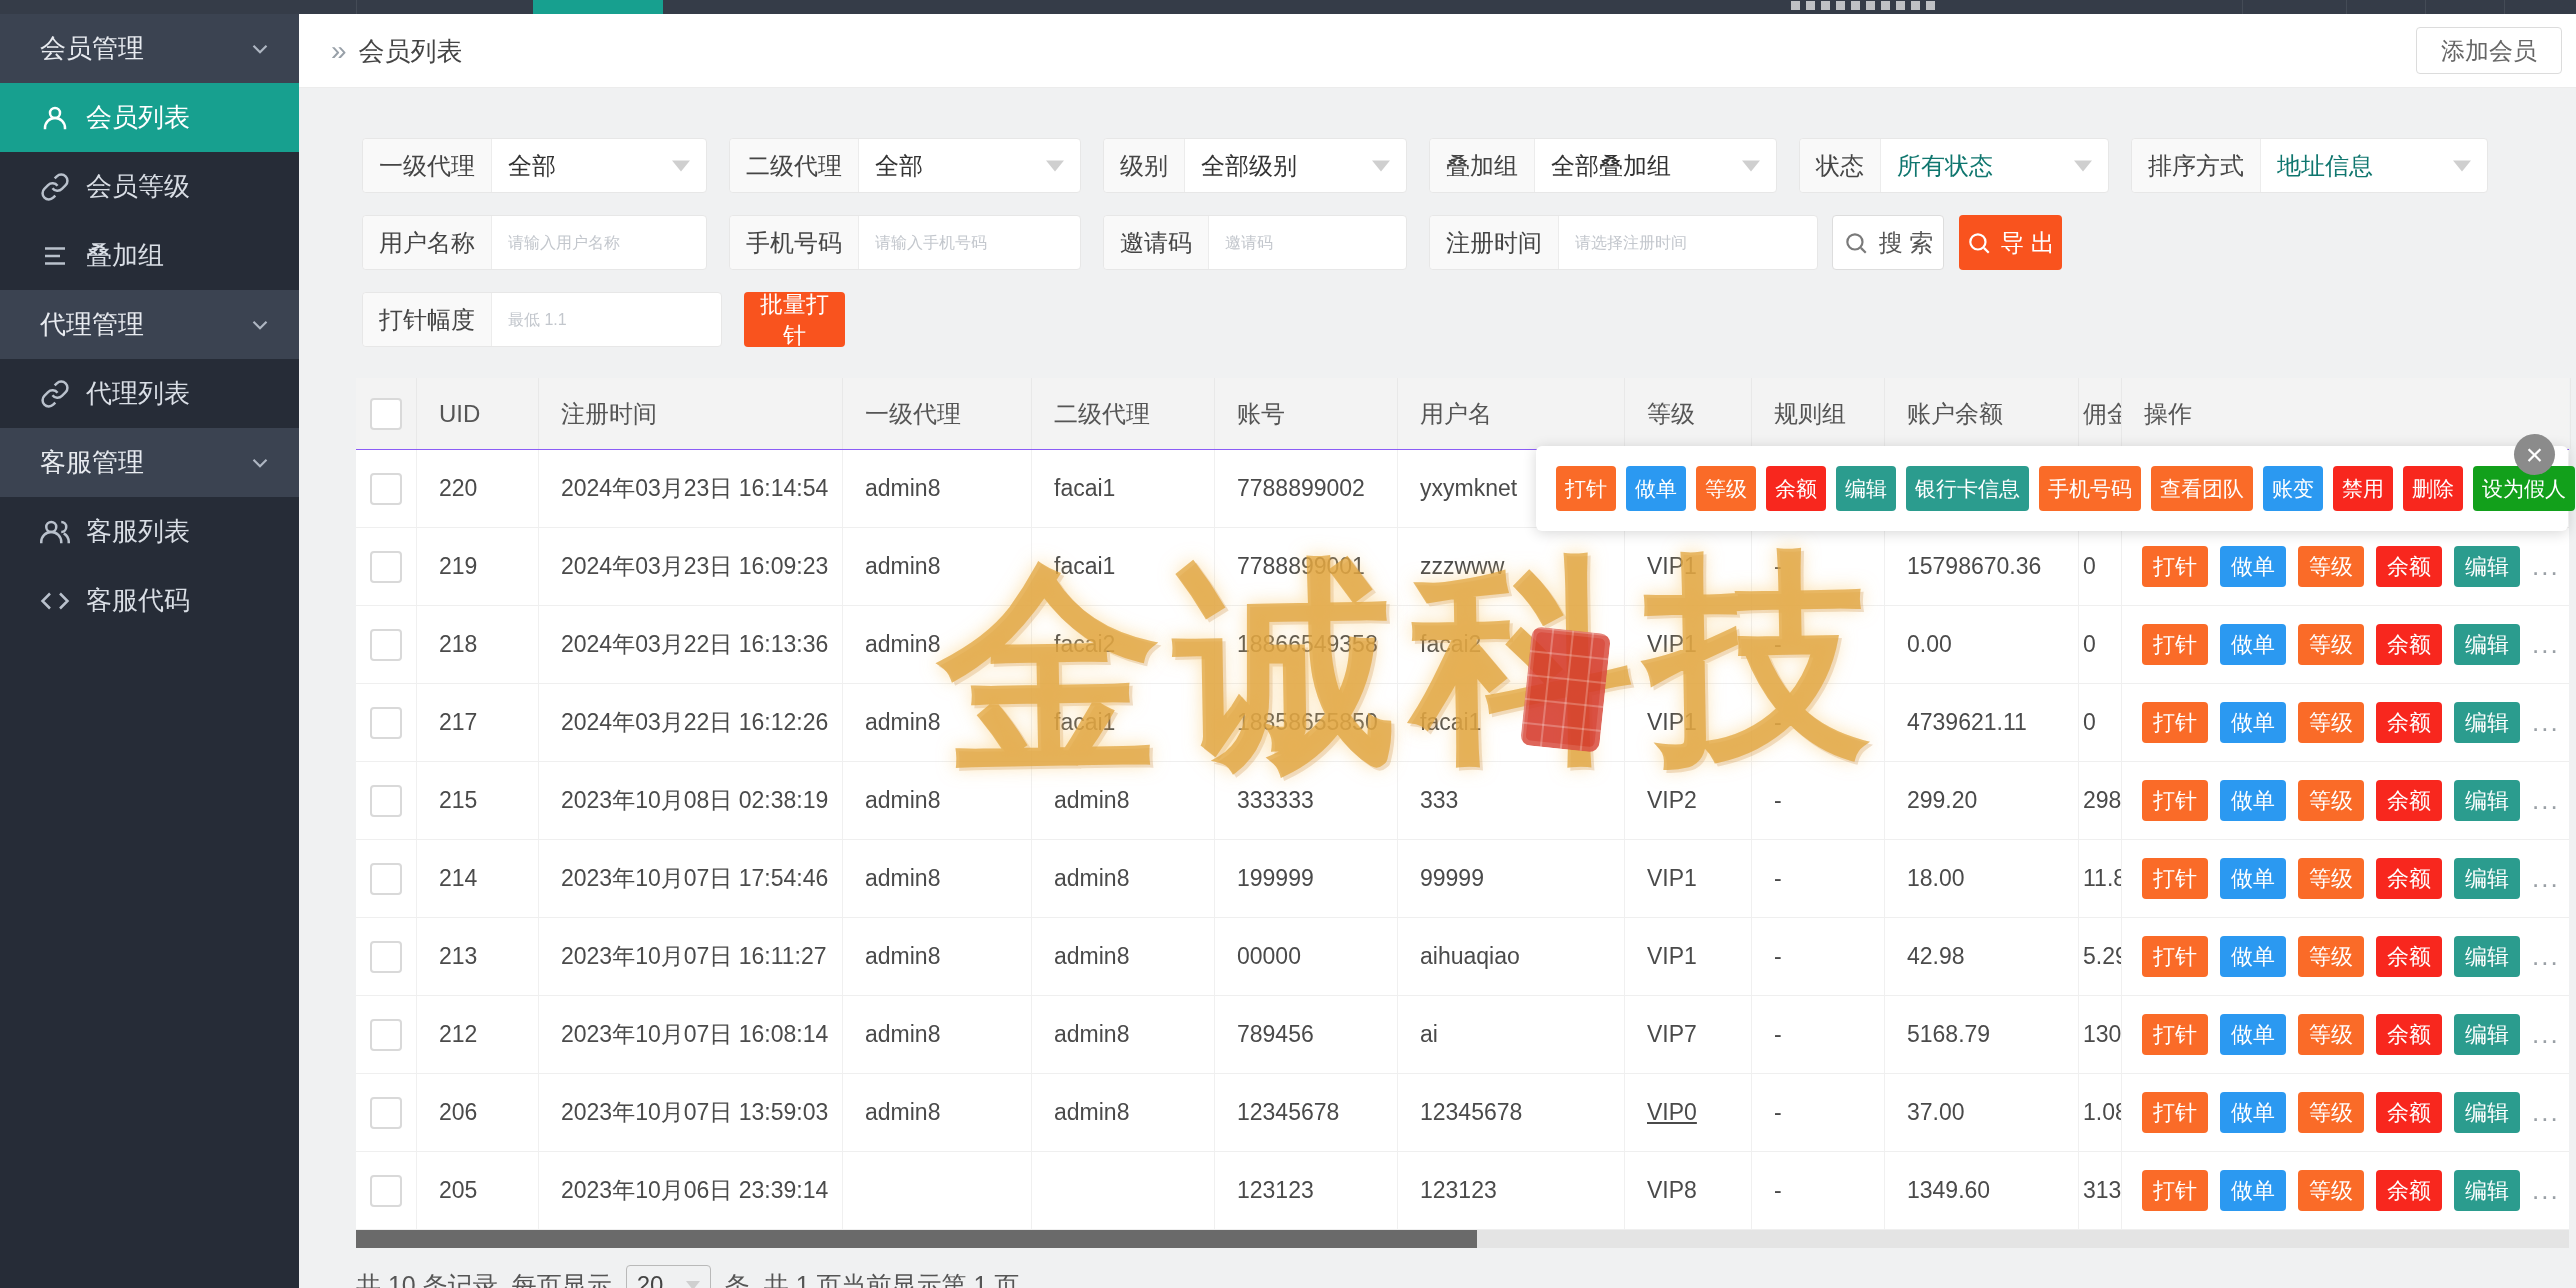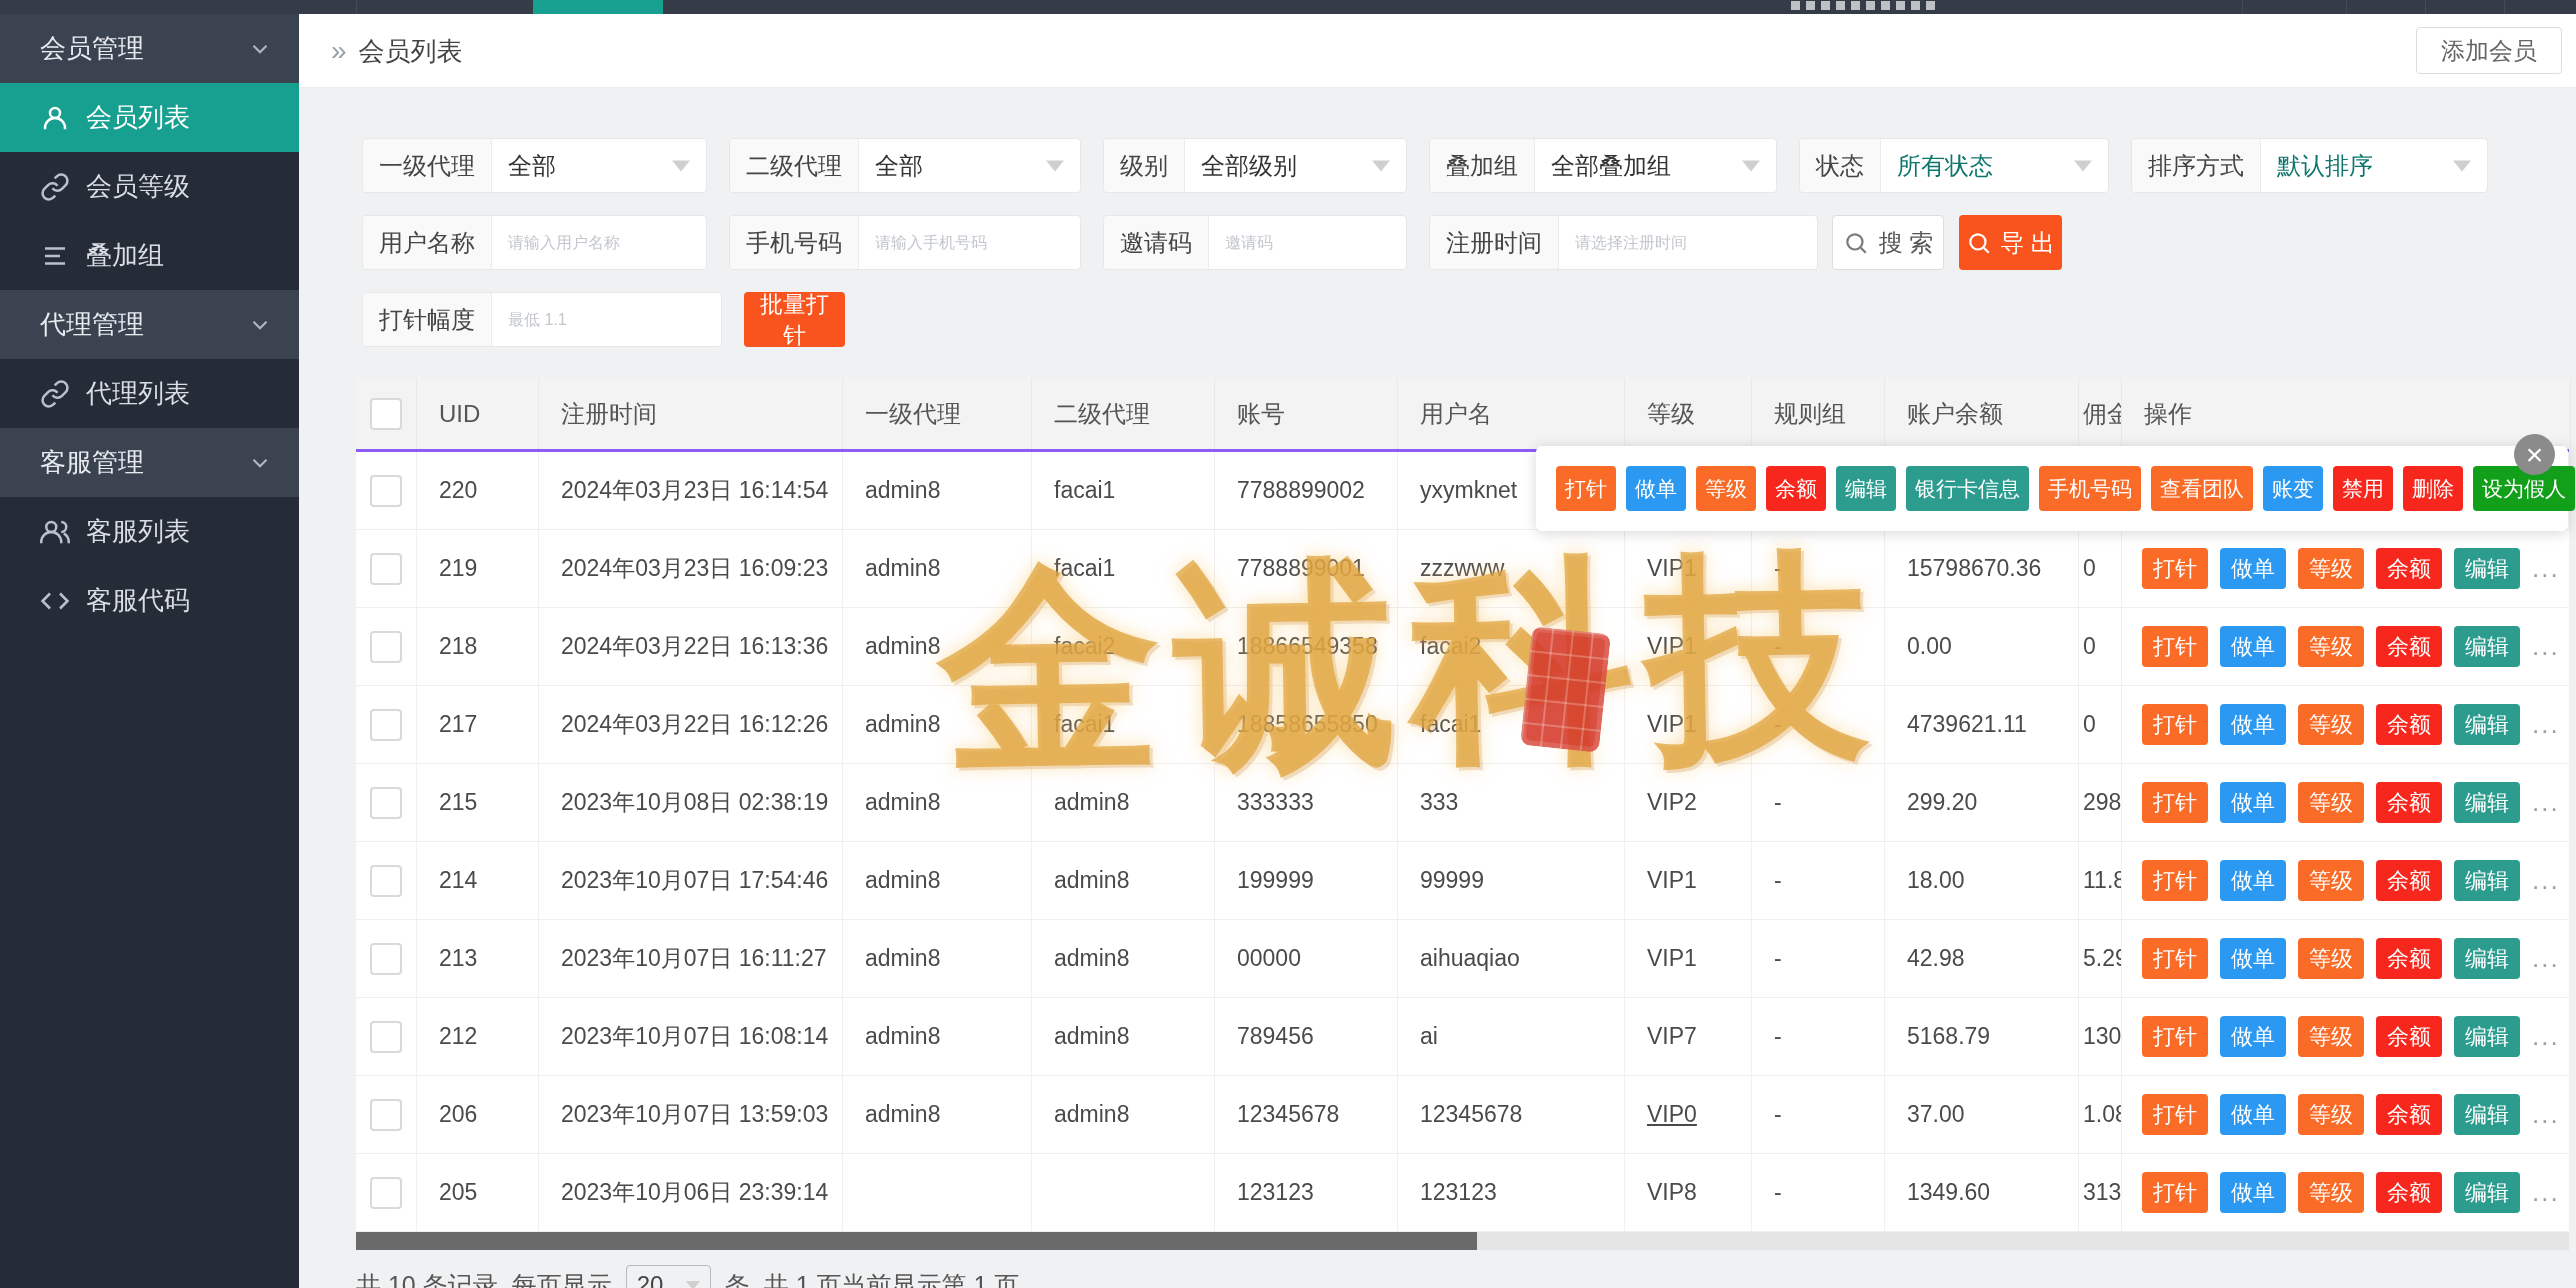--- a/index.html
+++ b/index.html
@@ -43,21 +43,21 @@
   .fcaret{position:absolute;right:16px;top:50%;transform:translateY(-50%);width:0;height:0;border-left:9px solid transparent;border-right:9px solid transparent;border-top:11px solid #cfcfcf;}
   .finput{flex:1;border:0;outline:0;padding-left:16px;font-size:16px;color:#333;background:transparent;min-width:0;font-family:inherit;}
   .finput::placeholder{color:#c3c7cd;}
   .btn-search{width:112px;height:55px;margin-left:-8px;display:flex;align-items:center;justify-content:center;gap:10px;background:#fff;border:1px solid #ddd;border-radius:4px;color:#555;font-size:24px;cursor:pointer;flex:none;}
   .btn-export{width:103px;height:55px;margin-left:15px;background:var(--export);color:#fff;border:0;border-radius:4px;display:flex;align-items:center;justify-content:center;gap:8px;font-size:24px;cursor:pointer;flex:none;}
   .micon{width:26px;height:26px;display:inline-flex;}
   .btn-batch{width:101px;height:55px;background:var(--export);color:#fff;border:0;font-size:23px;display:flex;align-items:center;justify-content:center;border-radius:4px;cursor:pointer;flex:none;}
 
   
   .card{position:absolute;left:356px;top:378px;width:2213px;background:#fff;z-index:6;}
-  .thead{display:flex;height:71px;background:#f3f3f3;border-bottom:3px solid #8b5cf6;}
+  .thead{display:flex;height:71px;background:#f3f3f3;border-bottom:1px solid #8b5cf6;}
   .cell{display:flex;align-items:center;padding-left:22px;font-size:23px;color:#4a4a4a;border-right:1px solid #f0f0f0;box-sizing:border-box;white-space:nowrap;overflow:hidden;flex:none;}
   .thead .cell{color:#555;border-right-color:#e8e8e8;font-size:24px;}
   .cell.cb{width:61px;justify-content:center;padding-left:0;}
   .ckb{width:32px;height:32px;border:2px solid #d9d9d9;border-radius:4px;background:#fff;box-sizing:border-box;cursor:pointer;}
   .trow{display:flex;height:77px;border-bottom:1px solid #efefef;background:#fff;}
   .cell.comm{padding-left:4px;}
   .cell.op{padding-left:20px;gap:12px;border-right:0;}
   .abtn{display:inline-flex;align-items:center;justify-content:center;height:41px;padding:0 11px;border-radius:4px;color:#fff;font-size:22px;white-space:nowrap;cursor:pointer;flex:none;}
   .c-orange{background:var(--orange);} .c-blue{background:var(--blue);} .c-red{background:var(--red);}
   .c-teal{background:var(--teal);} .c-green{background:var(--green);}
@@ -214,21 +214,21 @@
         <span class="fvalue">全部叠加组</span>
         <span class="fcaret"></span>
       </div>
       <div class="fctl" style="width: 310px;">
         <span class="flabel">状态</span>
         <span class="fvalue muted">所有状态</span>
         <span class="fcaret"></span>
       </div>
       <div class="fctl" style="width: 357px;">
         <span class="flabel">排序方式</span>
-        <span class="fvalue muted">默认排序</span>
+        <span class="fvalue muted">地址信息</span>
         <span class="fcaret"></span>
       </div>
     </div>
 
   <div class="frow" id="filter-row-2">
     <div id="filter-inputs" style="display:flex;">
         <div class="fctl" style="width: 345px;">
           <span class="flabel">用户名称</span>
           <input class="finput" placeholder="请输入用户名称" style="">
         </div>

